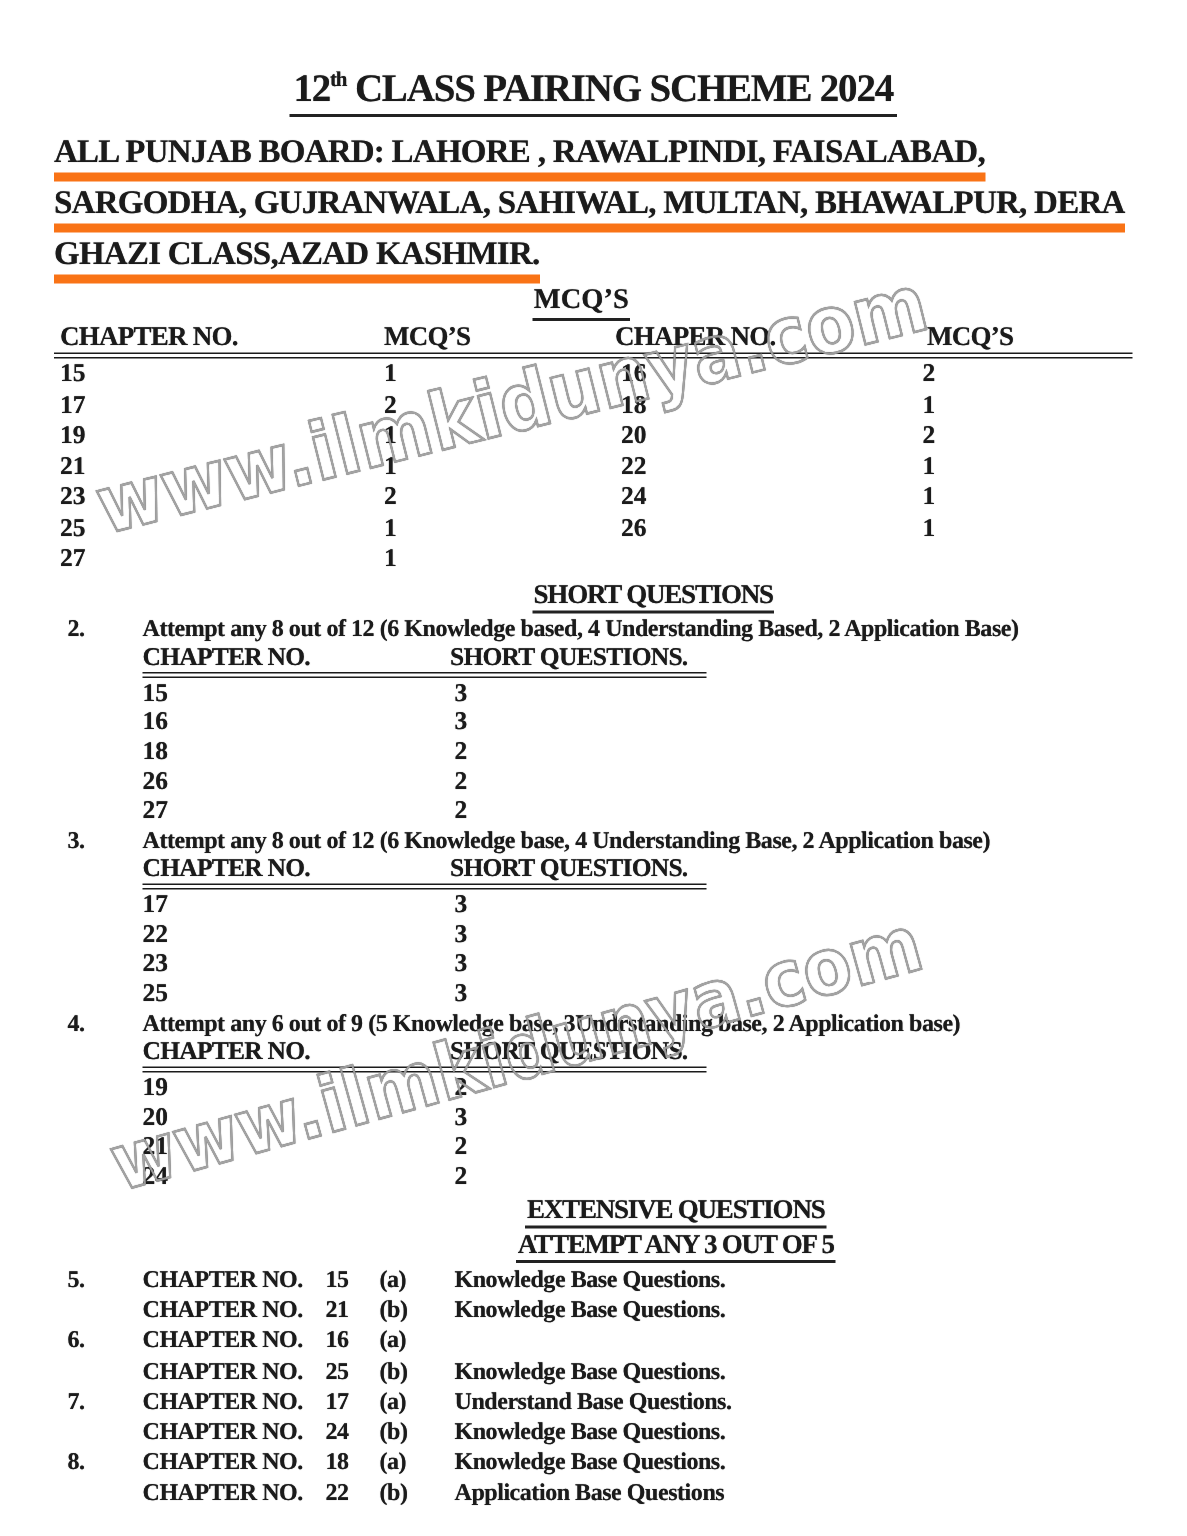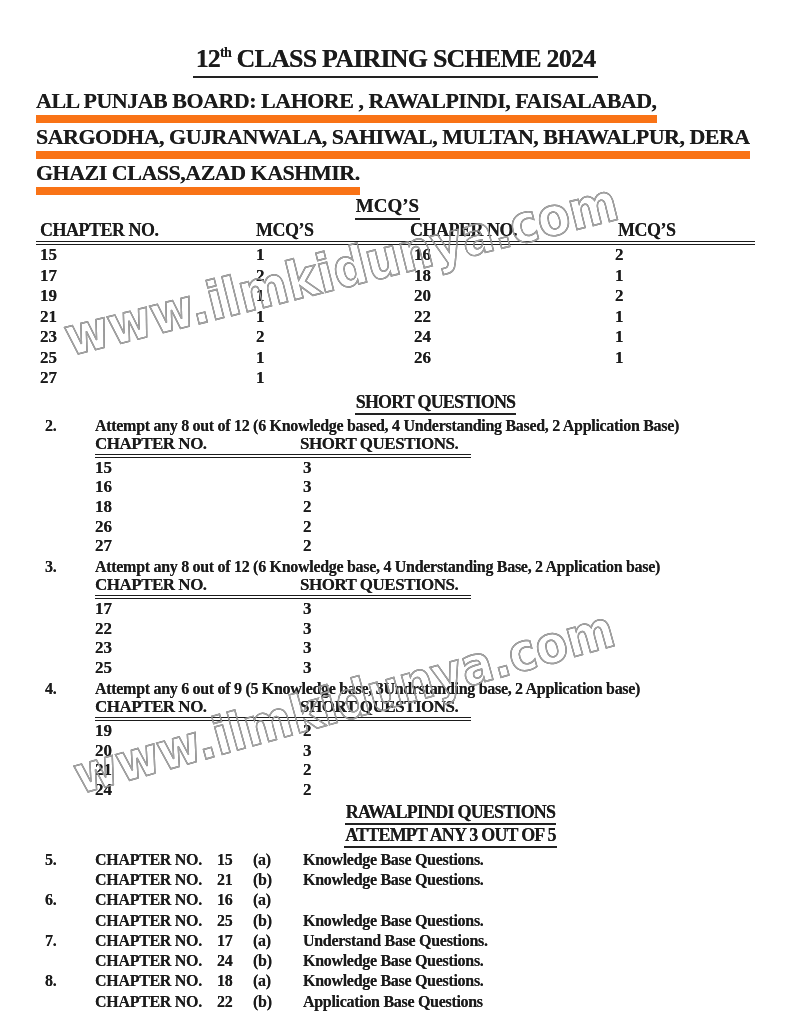--- a/index.html
+++ b/index.html
@@ -7,21 +7,21 @@
        font-family:"Liberation Serif",serif;font-weight:bold;color:#1b1b1b;
        text-shadow:0 0 .5px rgba(45,45,45,.85);}
   .page{position:relative;padding:44px 36px 0 36px;width:719px;}
 
   .title{ text-align:center; font-size:26px; letter-spacing:-0.8px; line-height:30px;}
   .title .u{display:inline-block;border-bottom:2.5px solid #222;padding:0 3px 2px 3px;}
   sup{font-size:14px;vertical-align:super;line-height:0;}
 
   .board{margin-top:9px;font-size:22px;letter-spacing:-0.5px;line-height:27px;}
   .board .line{display:block;}
-  .board .u{display:inline-block;border-bottom:8px solid #f97316;padding-bottom:1px;}
+  .board .u{display:inline-block;border-bottom:6px solid #f97316;padding-bottom:1px;}
 
   .h-biology{text-align:center;font-size:21px;letter-spacing:-0.5px;line-height:24px;margin-top:2px;transform:translateX(14px);}
   .h-biology .u{display:inline-block;border-bottom:3px solid #222;padding:0 2px 1px 2px;}
 
   .h-mcqs{text-align:center;font-size:19px;line-height:22px;transform:translateX(-8px);}
   .h-mcqs .u{display:inline-block;border-bottom:2px solid #222;padding:0 1px 1px 1px;}
 
   .mcq-table{margin-top:1px;}
   .mcq-hdr,.mcq-row{display:grid;grid-template-columns:214px 148px 216px 1fr;}
   .mcq-hdr{font-size:18px;letter-spacing:-0.5px;border-bottom:4px double #1b1b1b;padding-bottom:1px;line-height:19px;}
@@ -237,21 +237,21 @@
 
           <div class="sub-row">
             <span>24</span>
             <span class="v">2</span>
           </div>
         </div>
     </div>
   </div>
 
   <div class="h-ext first">
-    <span class="u">RAWALPINDI QUESTIONS</span>
+    <span class="u">EXTENSIVE QUESTIONS</span>
   </div>
   <div class="h-ext">
     <span class="u">ATTEMPT ANY 3 OUT OF 5</span>
   </div>
 
   <div class="ext-rows">
 
       <div class="ext-row">
         <span>5.</span>
         <span>CHAPTER NO.</span>

